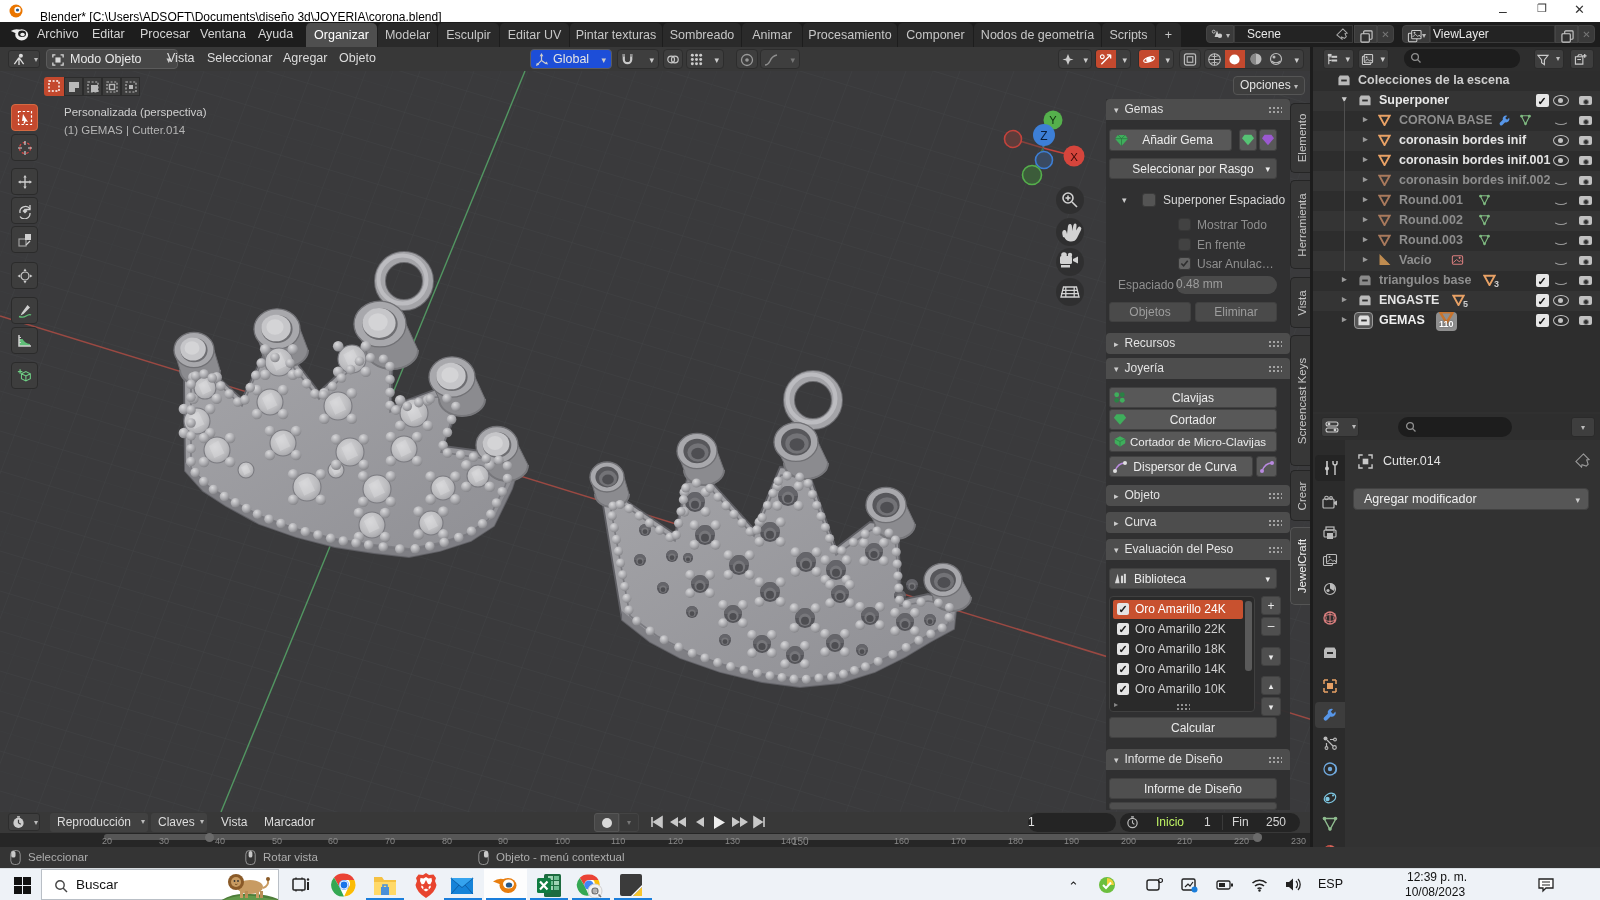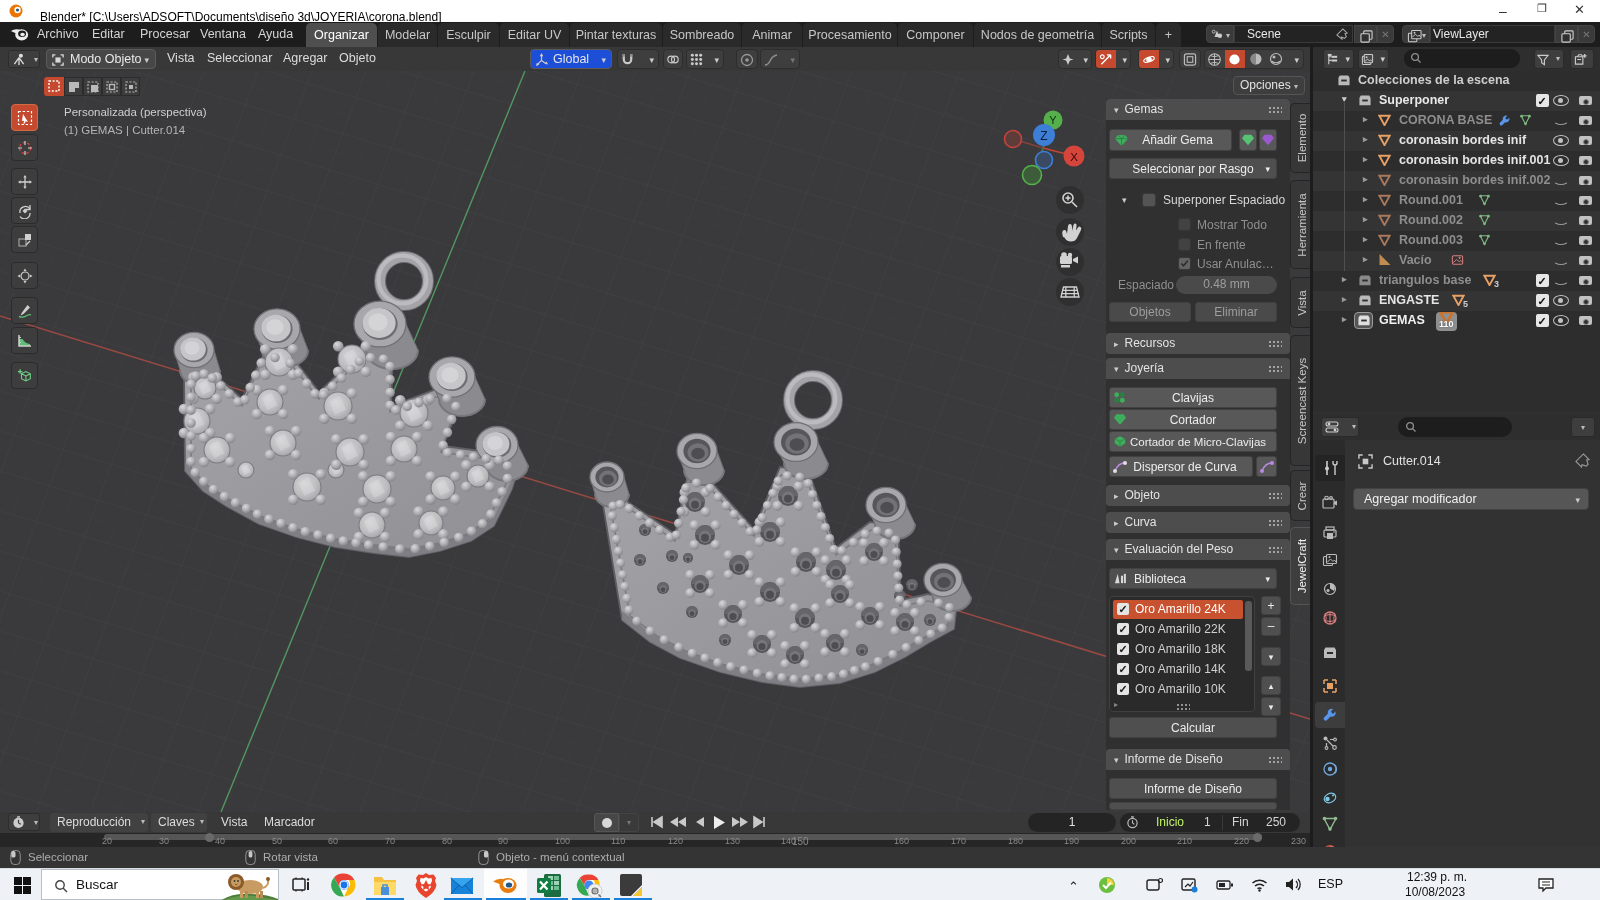--- a/index.html
+++ b/index.html
@@ -18,21 +18,21 @@
 #vpheader { left:0; top:47px; width:1313px; height:24px; background:#383838; color:#dcdcdc; font-size:12.5px; }
 
 #viewport { left:0; top:71px; width:1313px; height:741px; background:#3a3a3c; overflow:hidden; }
 
 #npanel { left:1106px; top:99px; width:184px; height:711px; font-size:12px; color:#d8d8d8; background:rgba(47,47,48,0.95); }
 .phead { position:absolute; left:0; width:184px; height:21px; background:#4d4d4d; border-radius:4px 4px 0 0; line-height:21px; color:#e3e3e3; }
 .phead .car { margin:0 6px 0 8px; font-size:9px; color:#ccc; }
 .grip { position:absolute; right:8px; top:7px; width:14px; height:7px; opacity:.55;
   background-image:radial-gradient(circle,#e9e9e9 1px,transparent 1.2px); background-size:4px 4px; }
 .btn { position:absolute; background:#585858; border-radius:3px; color:#ececec; text-align:center; border:1px solid #414141;}
-.field { position:absolute; background:#545454; border-radius:3px; color:#d5d5d5; text-align:center; }
+.field { position:absolute; background:#545454; border-radius:3px; color:#d5d5d5; text-align:left; }
 
 #outliner { left:1313px; top:47px; width:287px; height:365px; background:#2d2d2d; font-size:12.5px; color:#c9c9c9;}
 #props { left:1313px; top:412px; width:287px; height:435px; background:#303030; }
 #vdivider { left:1310px; top:47px; width:3px; height:800px; background:#1c1c1c; }
 
 #timeline { left:0; top:812px; width:1310px; height:21px; background:#383838; color:#dcdcdc; font-size:12px;}
 #ruler { left:0; top:833px; width:1310px; height:14px; background:#262626; }
 #statusbar { left:0; top:847px; width:1600px; height:21px; background:#343434; color:#adadad; font-size:11.5px; }
 #taskbar { left:0; top:868px; width:1600px; height:32px; background:#eef2f7; border-top:1px solid #d9dee3;}
 .tbtn { position:absolute; left:0; width:27px; height:27px; background:#3d3d3d; border:1px solid #2b2b2b; border-radius:4px; }
@@ -148,21 +148,21 @@
 </div>
 
 <div id="vpheader" class="abs">
   <div class="abs" style="left:8px;top:3px;width:32px;height:18px;background:#3e3e3e;border:1px solid #2d2d2d;border-radius:3px">
     <svg width="14" height="13" viewBox="0 0 14 14" style="position:absolute;left:3px;top:2px">
         <circle cx="9" cy="3" r="2.2" fill="#ddd"></circle>
         <path d="M2 12 L7 5 M7 5 L7 13 M7 5 L12 12" stroke="#ddd" stroke-width="1.4" fill="none"></path>
       </svg>
     <span style="position:absolute;right:1px;top:4px;font-size:8px;color:#bbb">▾</span>
   </div>
-  <div class="abs" style="left:46px;top:2px;width:110px;height:20px;background:#474747;border:1px solid #5b5b5b;border-radius:4px;color:#e9e9e9;line-height:19px">
+  <div class="abs" style="left:46px;top:2px;width:132px;height:20px;background:#474747;border:1px solid #5b5b5b;border-radius:4px;color:#e9e9e9;line-height:19px">
     <svg width="12" height="12" viewBox="0 0 14 14" style="position:absolute;left:5px;top:4px">
         <path d="M1 4 V1 H4 M10 1 H13 V4 M13 10 V13 H10 M4 13 H1 V10" stroke="#d8d8d8" stroke-width="1.5" fill="none"></path>
         <rect x="4" y="4" width="6" height="6" fill="#d8d8d8"></rect>
       </svg>
     <span style="margin-left:23px">Modo Objeto</span>
     <span style="position:absolute;right:6px;top:1px;font-size:9px;color:#ccc">▾</span>
   </div>
   <div class="abs" style="left:167px;top:4px">Vista</div>
   <div class="abs" style="left:207px;top:4px">Seleccionar</div>
   <div class="abs" style="left:283px;top:4px">Agregar</div>

